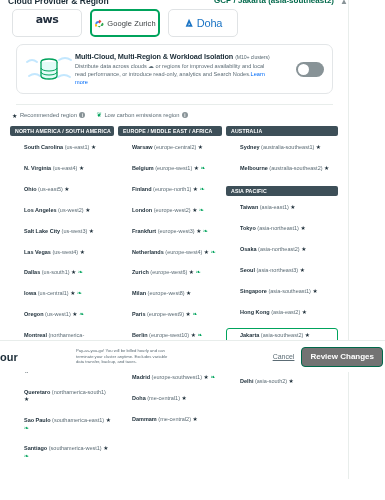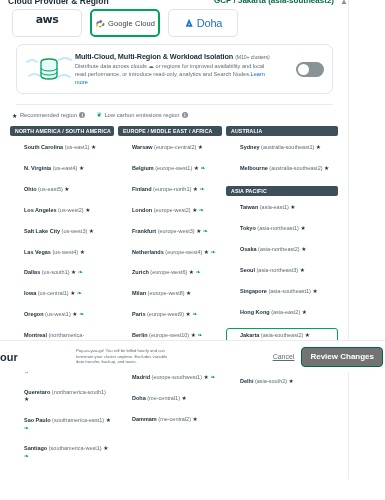--- a/index.html
+++ b/index.html
@@ -162,21 +162,21 @@
     </div>
     <div class="prov sel">
       <span>
         <svg width="10" height="9" viewBox="0 0 24 22">
           <path d="M14 2 L9 7 L13 11 L18 6 Z" fill="#ea4335"></path>
           <path d="M3 12 C3 8 6 5 10 5 L12 9 C9 9 7 11 7 13 Z" fill="#4285f4"></path>
           <path d="M4 19 C2 17 2 14 3 12 L7 13 C6.5 14.5 7 16 8 17 Z" fill="#fbbc04"></path>
           <path d="M8 17 L20 17 C22 17 23 15 23 13 C23 11 22 9 20 9 L18 12 L14 21 Z" fill="#34a853"></path>
         </svg>
       </span>
-      <span class="gc-text">Google Cloud</span>
+      <span class="gc-text">Google Zurich</span>
     </div>
     <div class="prov">
       <span>
         <svg width="10" height="10" viewBox="0 0 24 24">
             <path d="M12 2 L4 21 H9 L12 12 L15 16 H11 L9.5 21 H21 Z" fill="#1b74c4"></path>
           </svg>
       </span>
       <span class="az-text">Doha</span>
     </div>
   </div>

